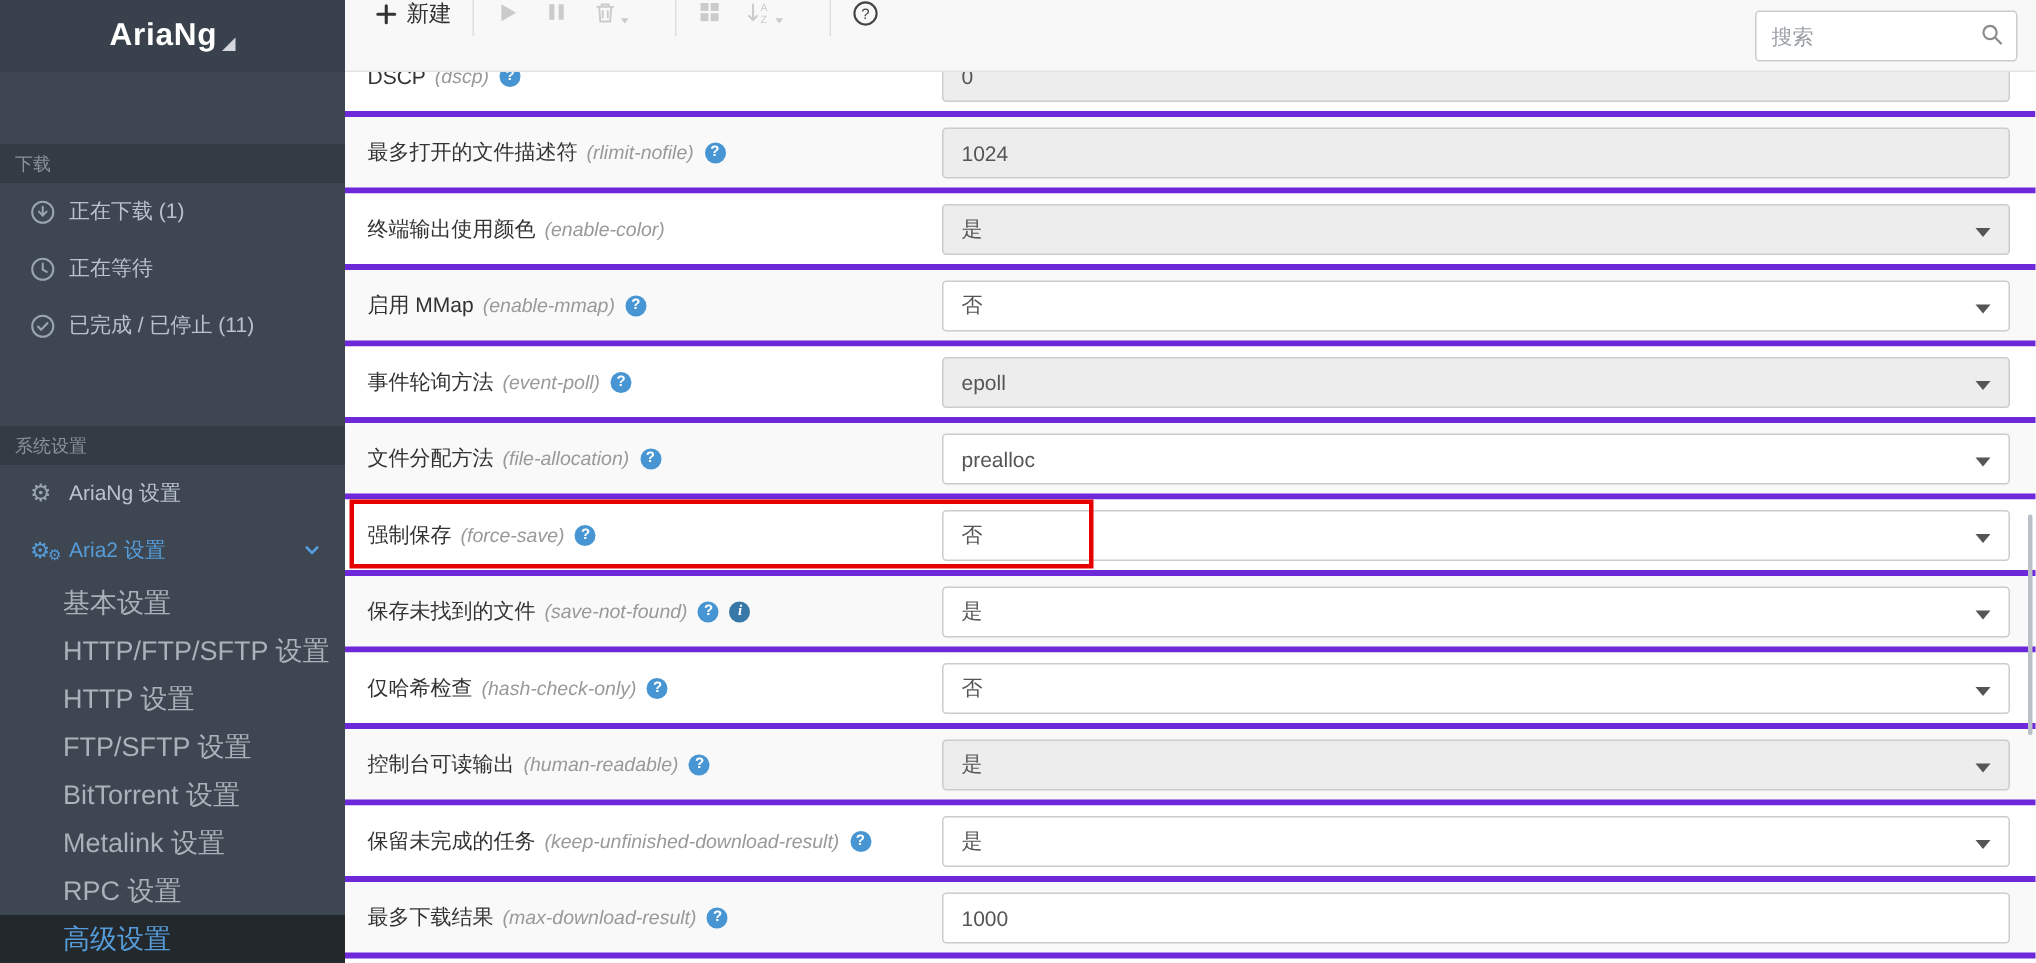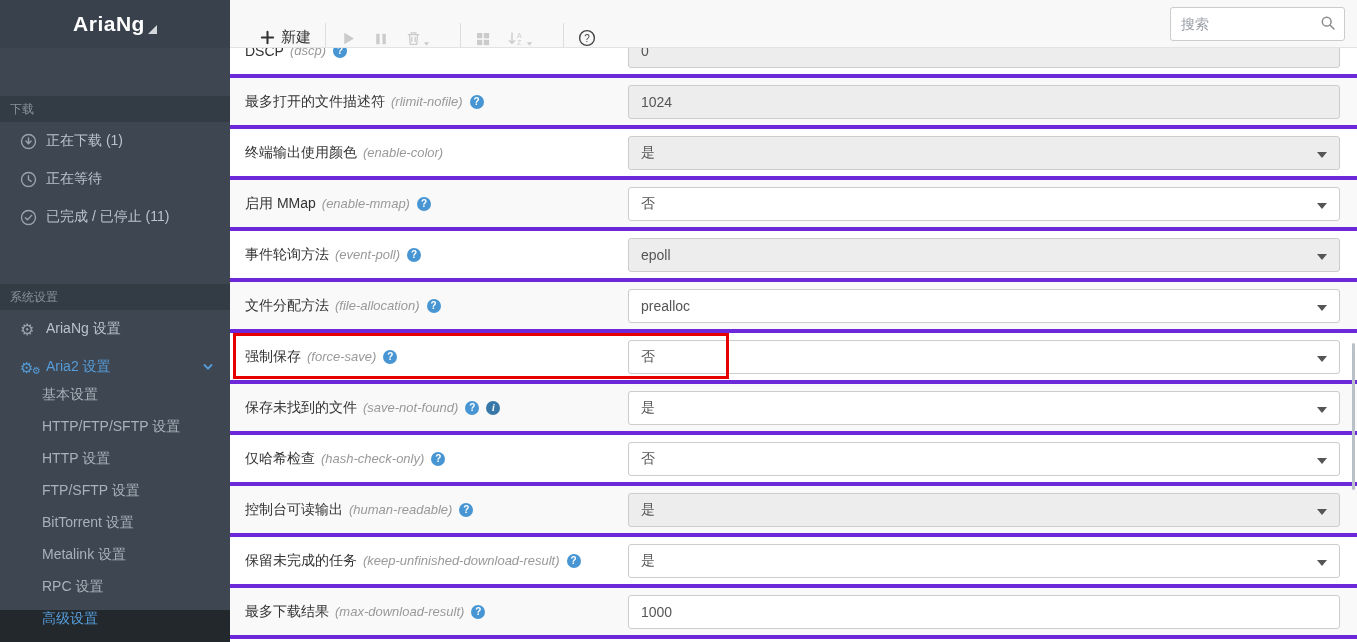--- a/index.html
+++ b/index.html
@@ -8,32 +8,32 @@
 
   
   .sidebar { position:absolute; left:0; top:0; width:230px; height:642px; background:#3d4651; }
   .logo { height:48px; background:#39424c; color:#fff; display:flex; align-items:center; justify-content:center;
           font-size:21px; letter-spacing:.5px;font-weight:bold; }
   .logo-tri { width:0; height:0; border-left:9px solid transparent; border-bottom:9px solid #d4d8dd; margin:10px 0 0 3px; }
   .side-header { height:26px; background:#333b44; color:#8a939c; font-size:12px; display:flex; align-items:center; padding-left:10px;margin-top:48px; }
   .nav-item { height:38px; display:flex; align-items:center; color:#bac3cd; font-size:14px; padding-left:20px; cursor:pointer; }
   .nav-item .nicon { width:17px; height:17px; margin-right:9px; color:#9aa4af; flex:0 0 auto; display:inline-flex; }
   .nav-item.blue, .nav-item.blue .nicon { color:#569cd9; }
-  .sub-item { height:32px; display:flex; align-items:flex-start; color:#a9b1ba; font-size:14px; padding-left:42px; cursor:pointer; }
+  .sub-item { height:32px; display:flex; align-items:center; color:#a9b1ba; font-size:18px; padding-left:42px; cursor:pointer; }
   .sub-item.active { background:#23282d; color:#569cd9; }
   .chevron { margin-left:auto; margin-right:16px; display:inline-flex; }
   .badge { margin-left:auto; background:#00a65a; color:#fff; font-size:12px; font-weight:bold;
            padding:3px 8px; border-radius:3px; line-height:1; }
   .gear-glyph { font-size:16px; line-height:17px; }
   .gears-glyph { font-size:15px; line-height:17px; position:relative; }
   .gears-glyph:after { content:"⚙"; font-size:10px; position:absolute; right:-4px; bottom:-3px; }
 
   
   .topbar { position:absolute; left:230px; top:0; right:0; height:48px; background:#f8f8f8;
-            border-bottom:1px solid #e3e3e3; display:flex; align-items:flex-end; padding-left:30px; }
+            border-bottom:1px solid #e3e3e3; display:flex; align-items:flex-start; padding-left:20px; }
   .tool-btn { display:flex; align-items:center; gap:6px; color:#333; font-size:15px; cursor:pointer; }
   .tool-sep { width:1px; height:24px; background:#ddd; margin:0 14px; }
   .ticon { display:inline-flex; align-items:flex-end; color:#cbcbcb; cursor:pointer; margin-right:16px; }
   .ticon.dark { color:#444; margin-right:0; }
   .search-wrap { position:absolute; right:12px; top:7px; width:175px; height:34px; }
   .search-input { width:100%; height:100%; border:1px solid #ccc; border-radius:3px; padding:0 30px 0 10px;
                   font-size:14px; color:#4d7c0f; background:#fff; outline:none;
                   font-family:"Liberation Sans","DejaVu Sans",sans-serif; }
   .search-input::placeholder { color:#9aa0a6; }
   .search-ic { position:absolute; right:9px; top:8px; color:#8c8c8c; }

